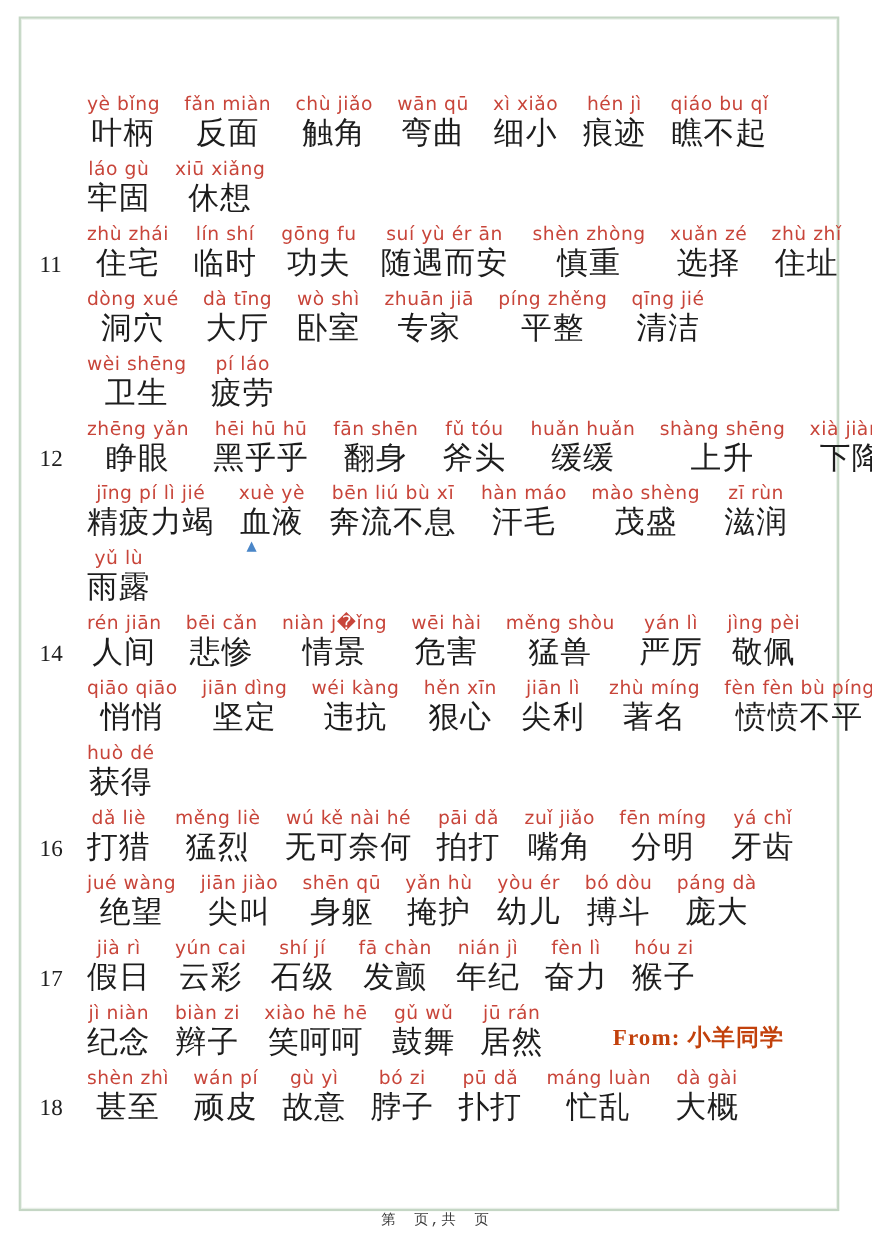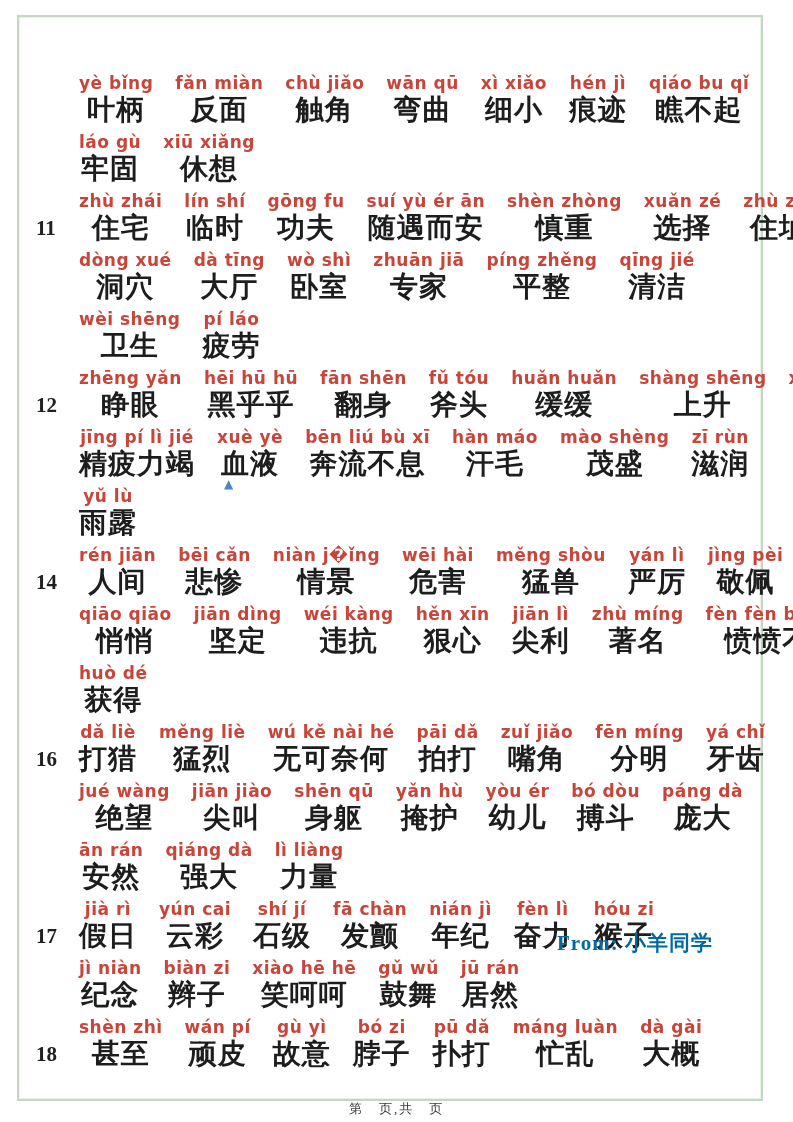--- a/index.html
+++ b/index.html
@@ -15,21 +15,21 @@
     width:793px;height:1122px;position:relative;overflow:hidden;
     font-family:"DejaVu Sans","Liberation Sans",sans-serif;
   }
   .page{width:793px;height:1122px;position:relative;background:#ffffff;}
   .frame{
     position:absolute;left:17px;top:15px;right:30px;bottom:21px;
     border:2px solid var(--frame);
     box-shadow:inset 0 0 0 1px rgba(190,208,190,.30);
     background:#ffffff;
   }
-  .content{padding:48px 4px 0 12px;font-weight:bold;}
+  .content{padding:60px 4px 0 12px;}
   .row{display:flex;align-items:flex-end;height:59px;}
   .lesson-num{
     flex:0 0 48px;width:48px;padding-left:5px;padding-bottom:3px;
     font-family:"Liberation Serif","DejaVu Serif",serif;
     font-size:21px;color:#202020;line-height:1;
   }
   .words{display:flex;align-items:flex-end;gap:22px;}
   .word{
     display:flex;flex-direction:column;align-items:center;
     text-align:center;position:relative;white-space:nowrap;
@@ -41,29 +41,29 @@
   .hanzi{
     color:var(--hanzi);font-size:28px;line-height:1.05;letter-spacing:1px;
     font-family:"Liberation Serif","DejaVu Serif",serif;
   }
   .marker{
     position:absolute;left:7px;bottom:-12px;
     color:var(--marker);font-size:12px;line-height:1;
   }
   .watermark{
     position:absolute;left:557px;top:929px;
-    font-size:21px;font-weight:bold;color:#0369a1;
+    font-size:21px;font-weight:bold;color:#c2410c;
     letter-spacing:1px;white-space:nowrap;
     font-family:"Liberation Serif","DejaVu Serif",serif;
   }
   .footer{
     position:absolute;left:0;right:0;bottom:4px;
     text-align:center;font-size:13px;color:var(--footer);
     letter-spacing:2px;
-    font-family:Liberation Serif, serif;
+    font-family:Liberation Mono, monospace;
   }
 </style>
 </head>
 <body>
 
 <div class="page">
   <div class="frame">
     <div class="content">
         <div class="row">
           <div class="lesson-num"></div>
@@ -393,37 +393,20 @@
               <div class="pinyin">bó dòu</div>
               <div class="hanzi">搏斗</div>
             </div>
             <div class="word">
               <div class="pinyin">páng dà</div>
               <div class="hanzi">庞大</div>
             </div>
           </div>
         </div>
         <div class="row">
-          <div class="lesson-num"></div>
-          <div class="words">
-            <div class="word">
-              <div class="pinyin">ān rán</div>
-              <div class="hanzi">安然</div>
-            </div>
-            <div class="word">
-              <div class="pinyin">qiáng dà</div>
-              <div class="hanzi">强大</div>
-            </div>
-            <div class="word">
-              <div class="pinyin">lì liàng</div>
-              <div class="hanzi">力量</div>
-            </div>
-          </div>
-        </div>
-        <div class="row">
           <div class="lesson-num">17</div>
           <div class="words">
             <div class="word">
               <div class="pinyin">jià rì</div>
               <div class="hanzi">假日</div>
             </div>
             <div class="word">
               <div class="pinyin">yún cai</div>
               <div class="hanzi">云彩</div>
             </div>

